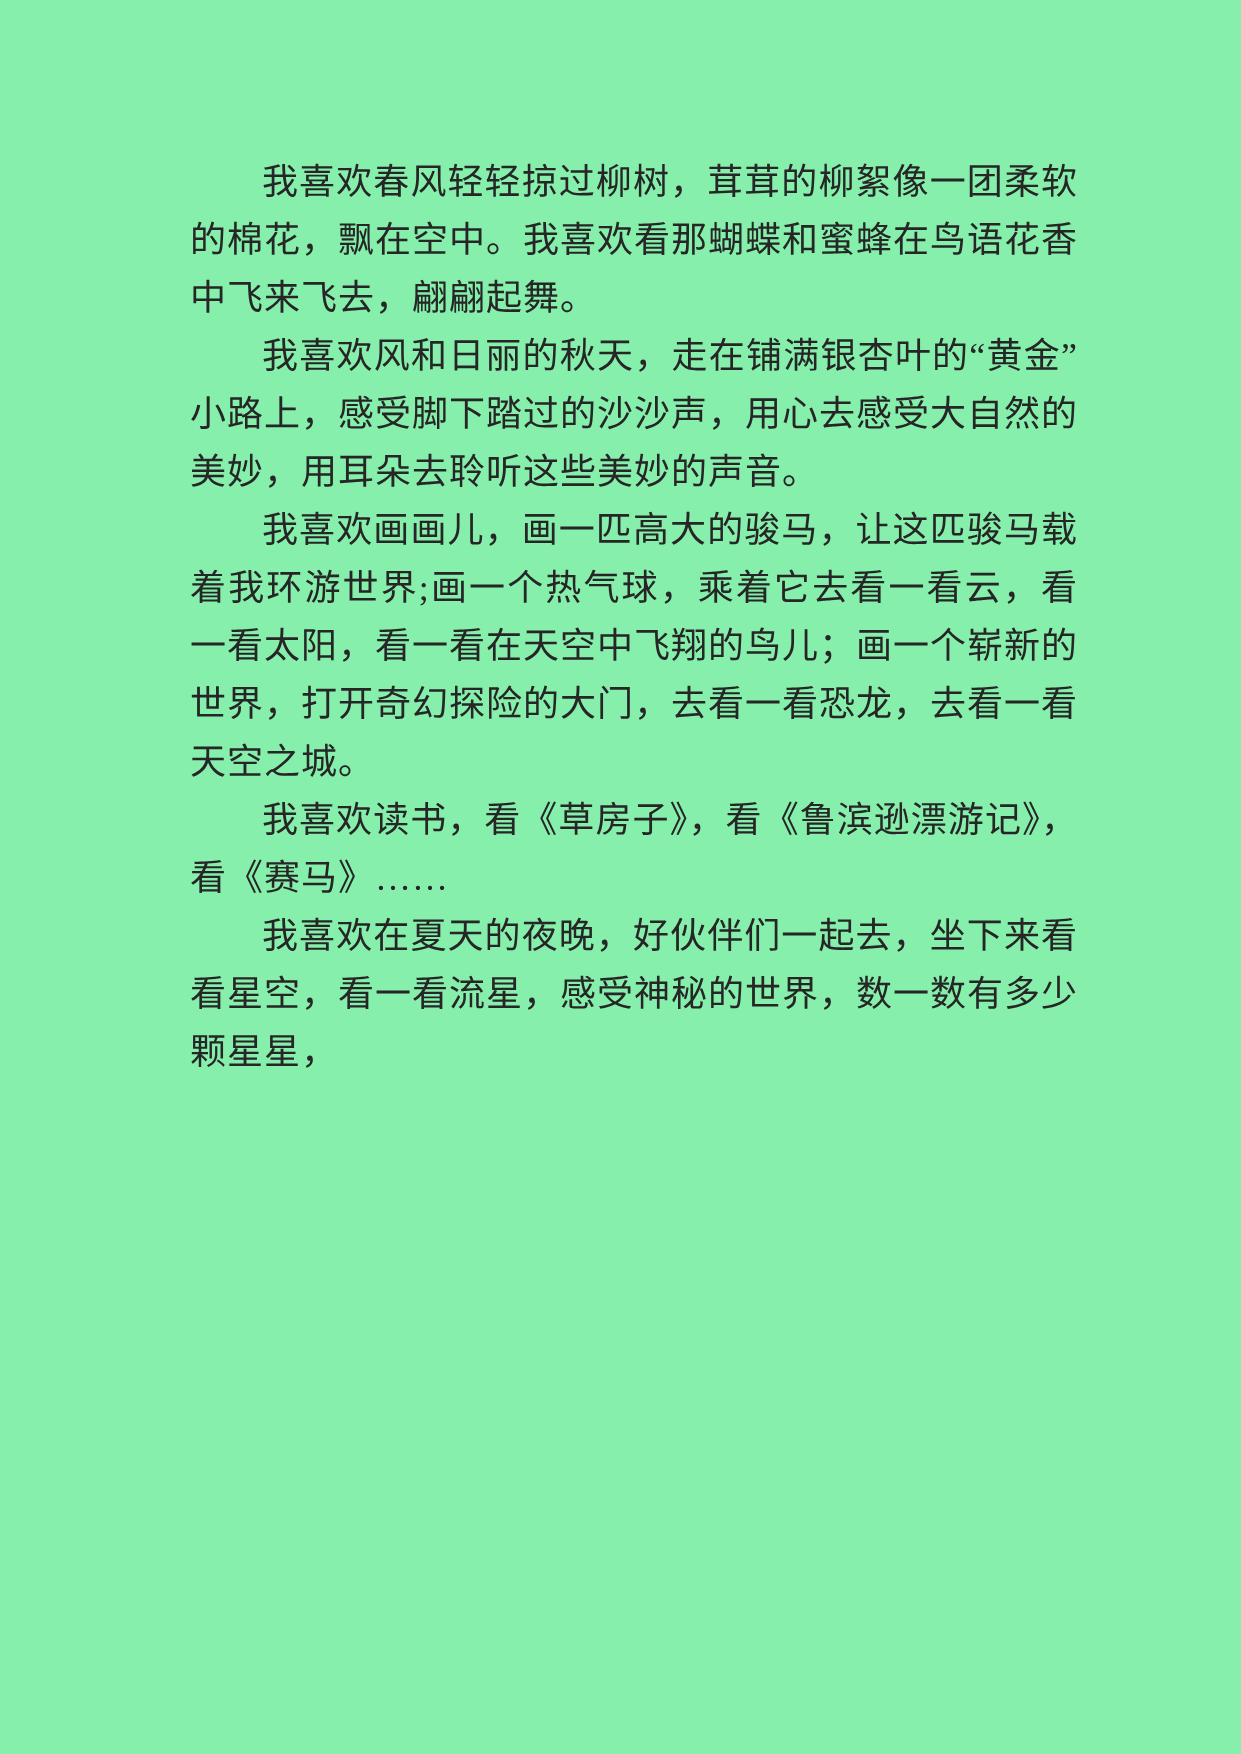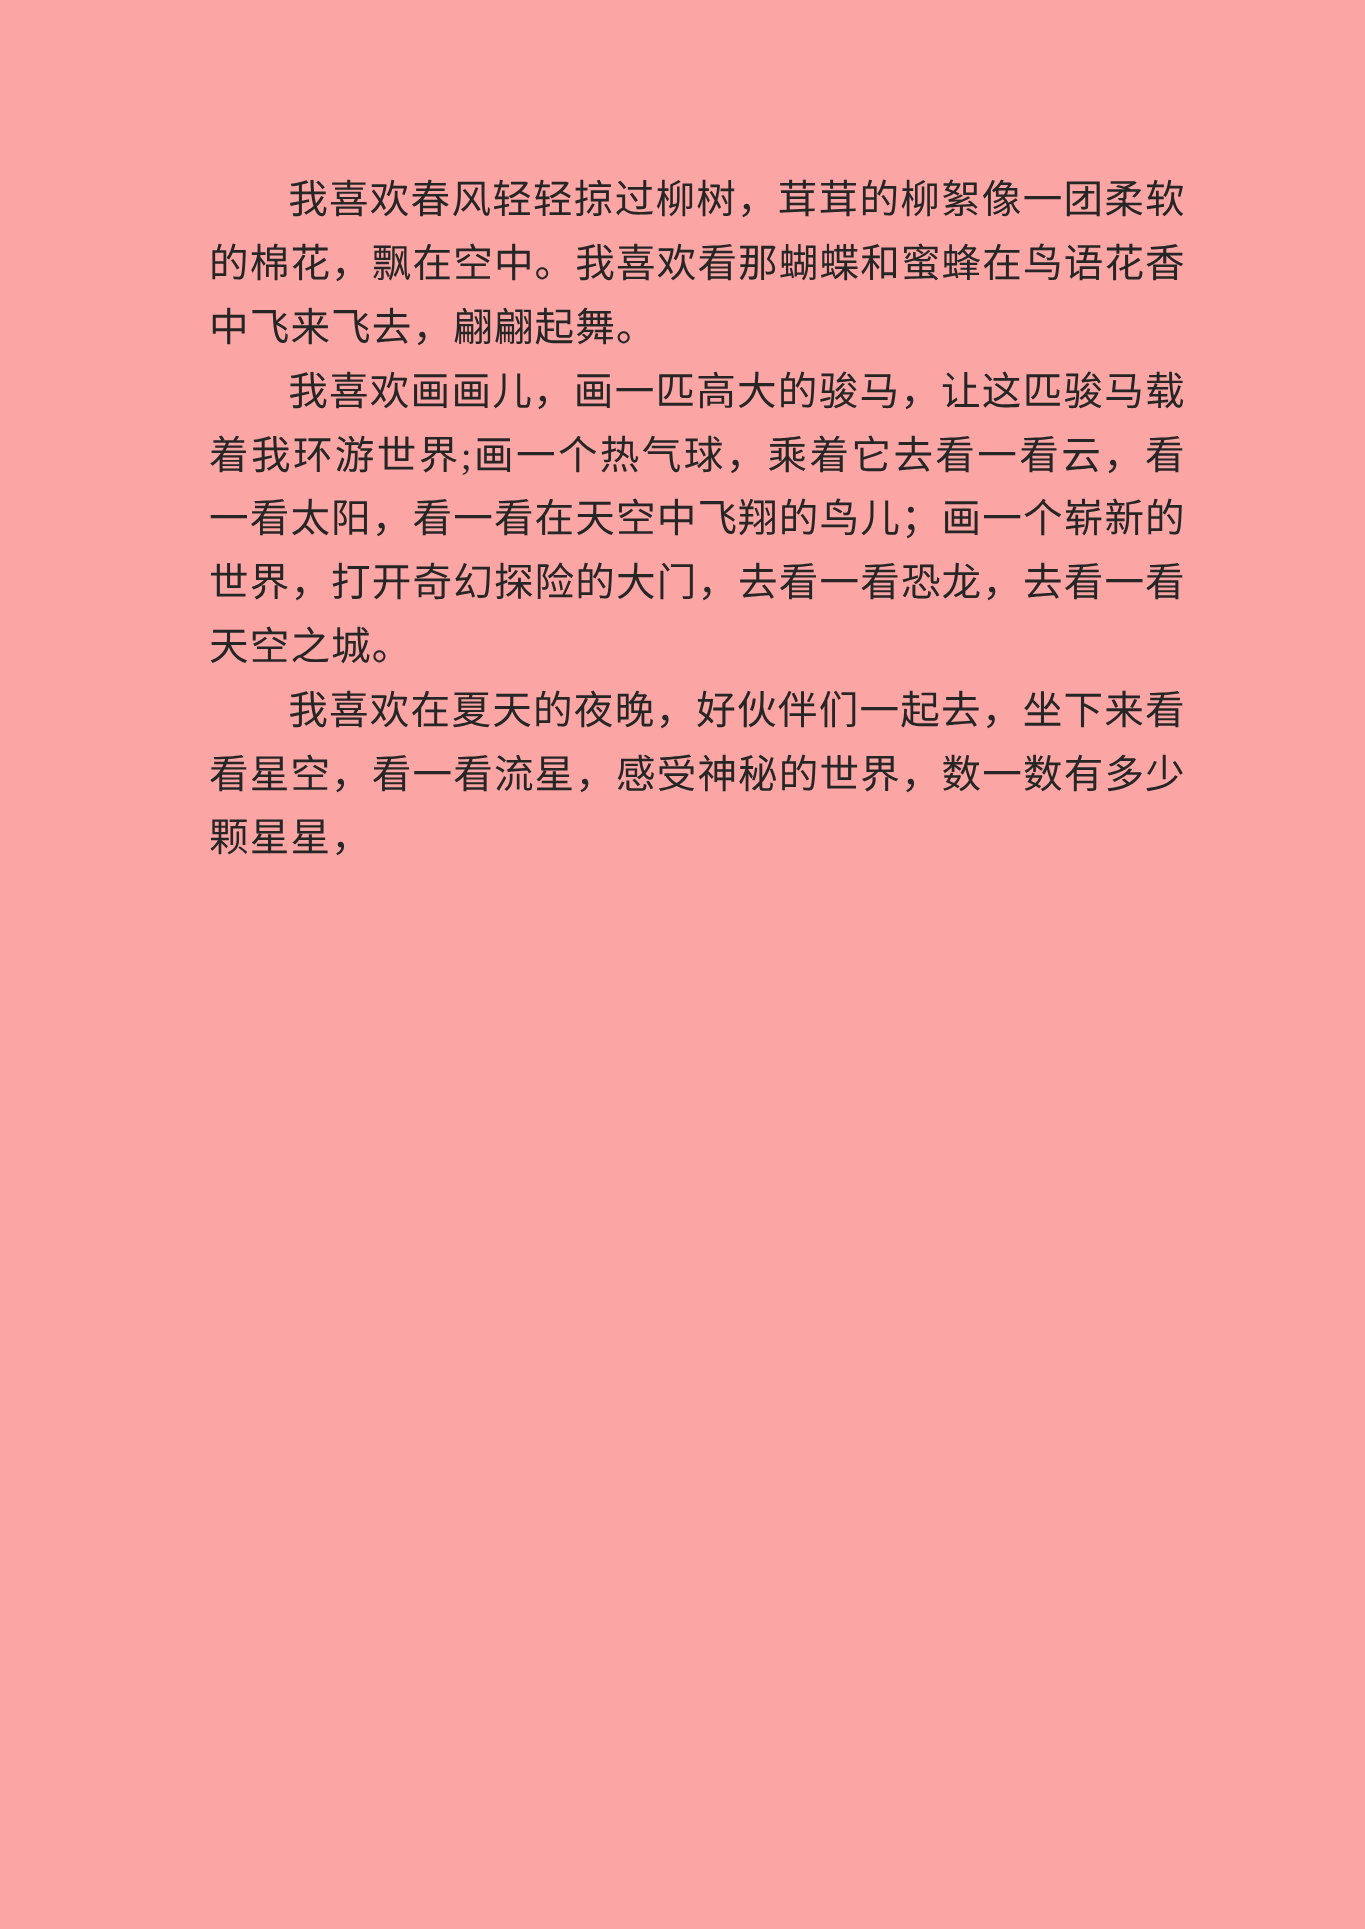--- a/index.html
+++ b/index.html
@@ -4,21 +4,21 @@
 <style>
   html, body {
     margin: 0;
     padding: 0;
     background: #ffffff;
   }
   .page {
     position: relative;
     width: 1241px;
     height: 1754px;
-    background: #fca5a5;
+    background: #86efac;
     box-sizing: border-box;
     padding: 153px 163px 0 190px;
     overflow: hidden;
   }
   .text-body {
     width: 888px;
   }
   .text-body p {
     margin: 0;
     padding: 0;
@@ -32,16 +32,18 @@
     letter-spacing: 1px;
     font-weight: 400;
   }
 </style>
 </head>
 <body>
 
 <div class="page">
   <div class="text-body">
     <p>我喜欢春风轻轻掠过柳树，茸茸的柳絮像一团柔软的棉花，飘在空中。我喜欢看那蝴蝶和蜜蜂在鸟语花香中飞来飞去，翩翩起舞。</p>
+    <p>我喜欢风和日丽的秋天，走在铺满银杏叶的“黄金”小路上，感受脚下踏过的沙沙声，用心去感受大自然的美妙，用耳朵去聆听这些美妙的声音。</p>
     <p>我喜欢画画儿，画一匹高大的骏马，让这匹骏马载着我环游世界;画一个热气球，乘着它去看一看云，看一看太阳，看一看在天空中飞翔的鸟儿；画一个崭新的世界，打开奇幻探险的大门，去看一看恐龙，去看一看天空之城。</p>
+    <p>我喜欢读书，看《草房子》，看《鲁滨逊漂游记》，看《赛马》……</p>
     <p>我喜欢在夏天的夜晚，好伙伴们一起去，坐下来看看星空，看一看流星，感受神秘的世界，数一数有多少颗星星，</p>
   </div>
 </div>
 
 </body></html>

